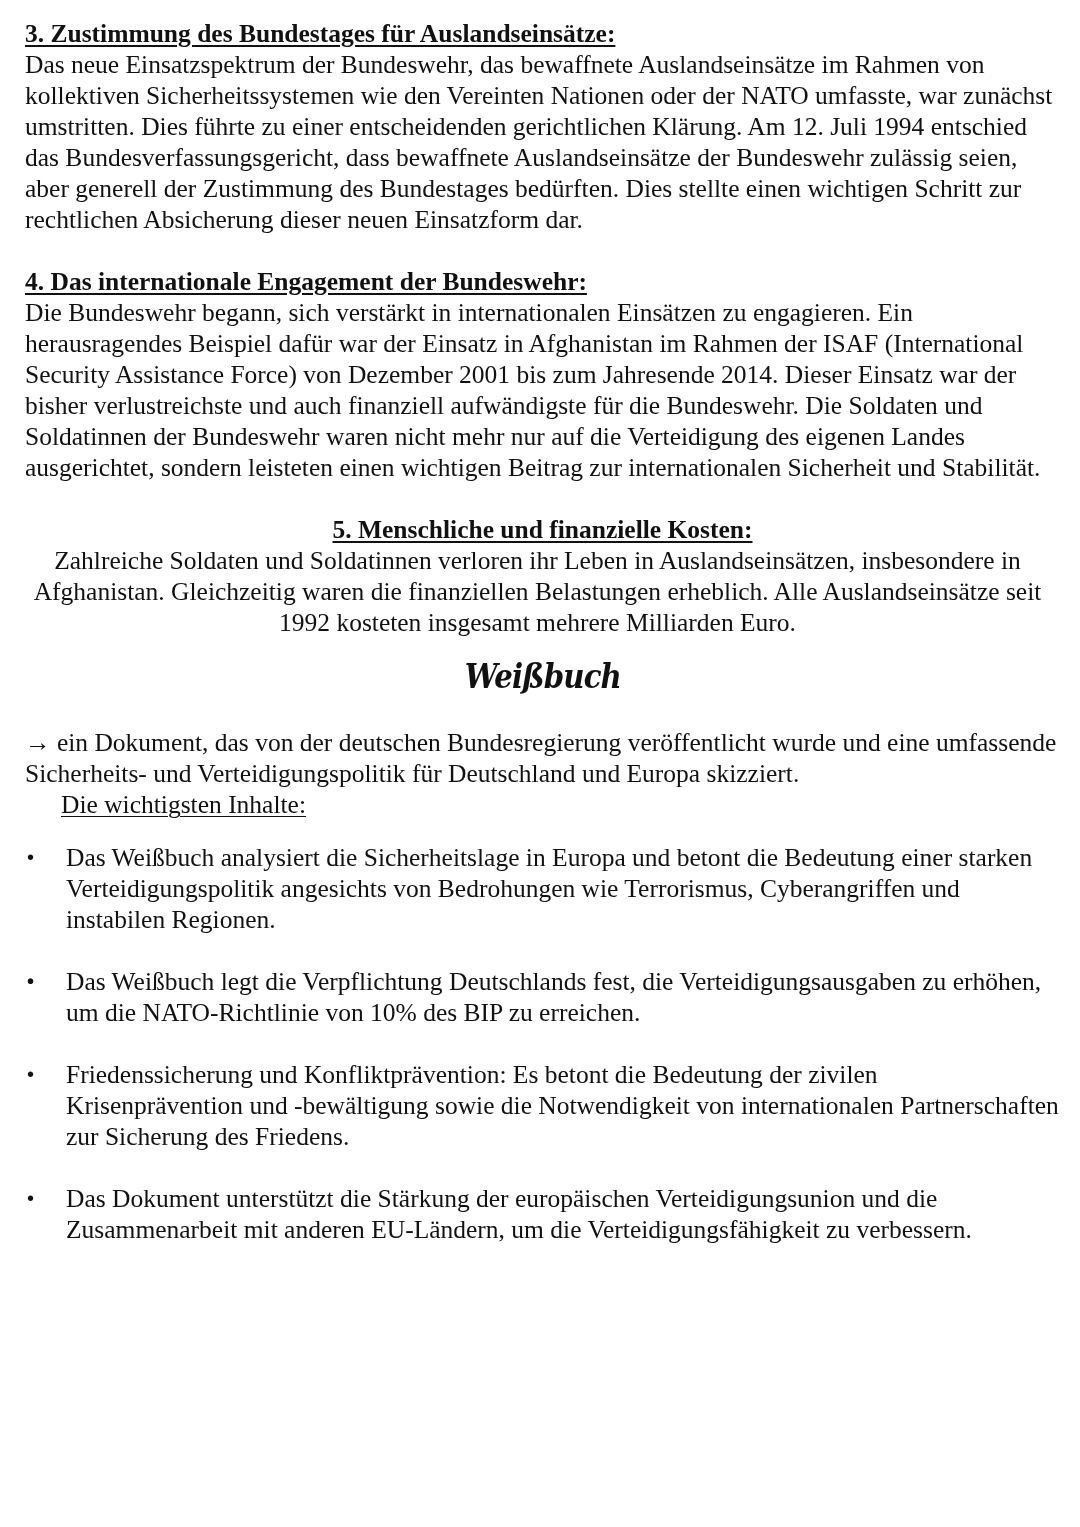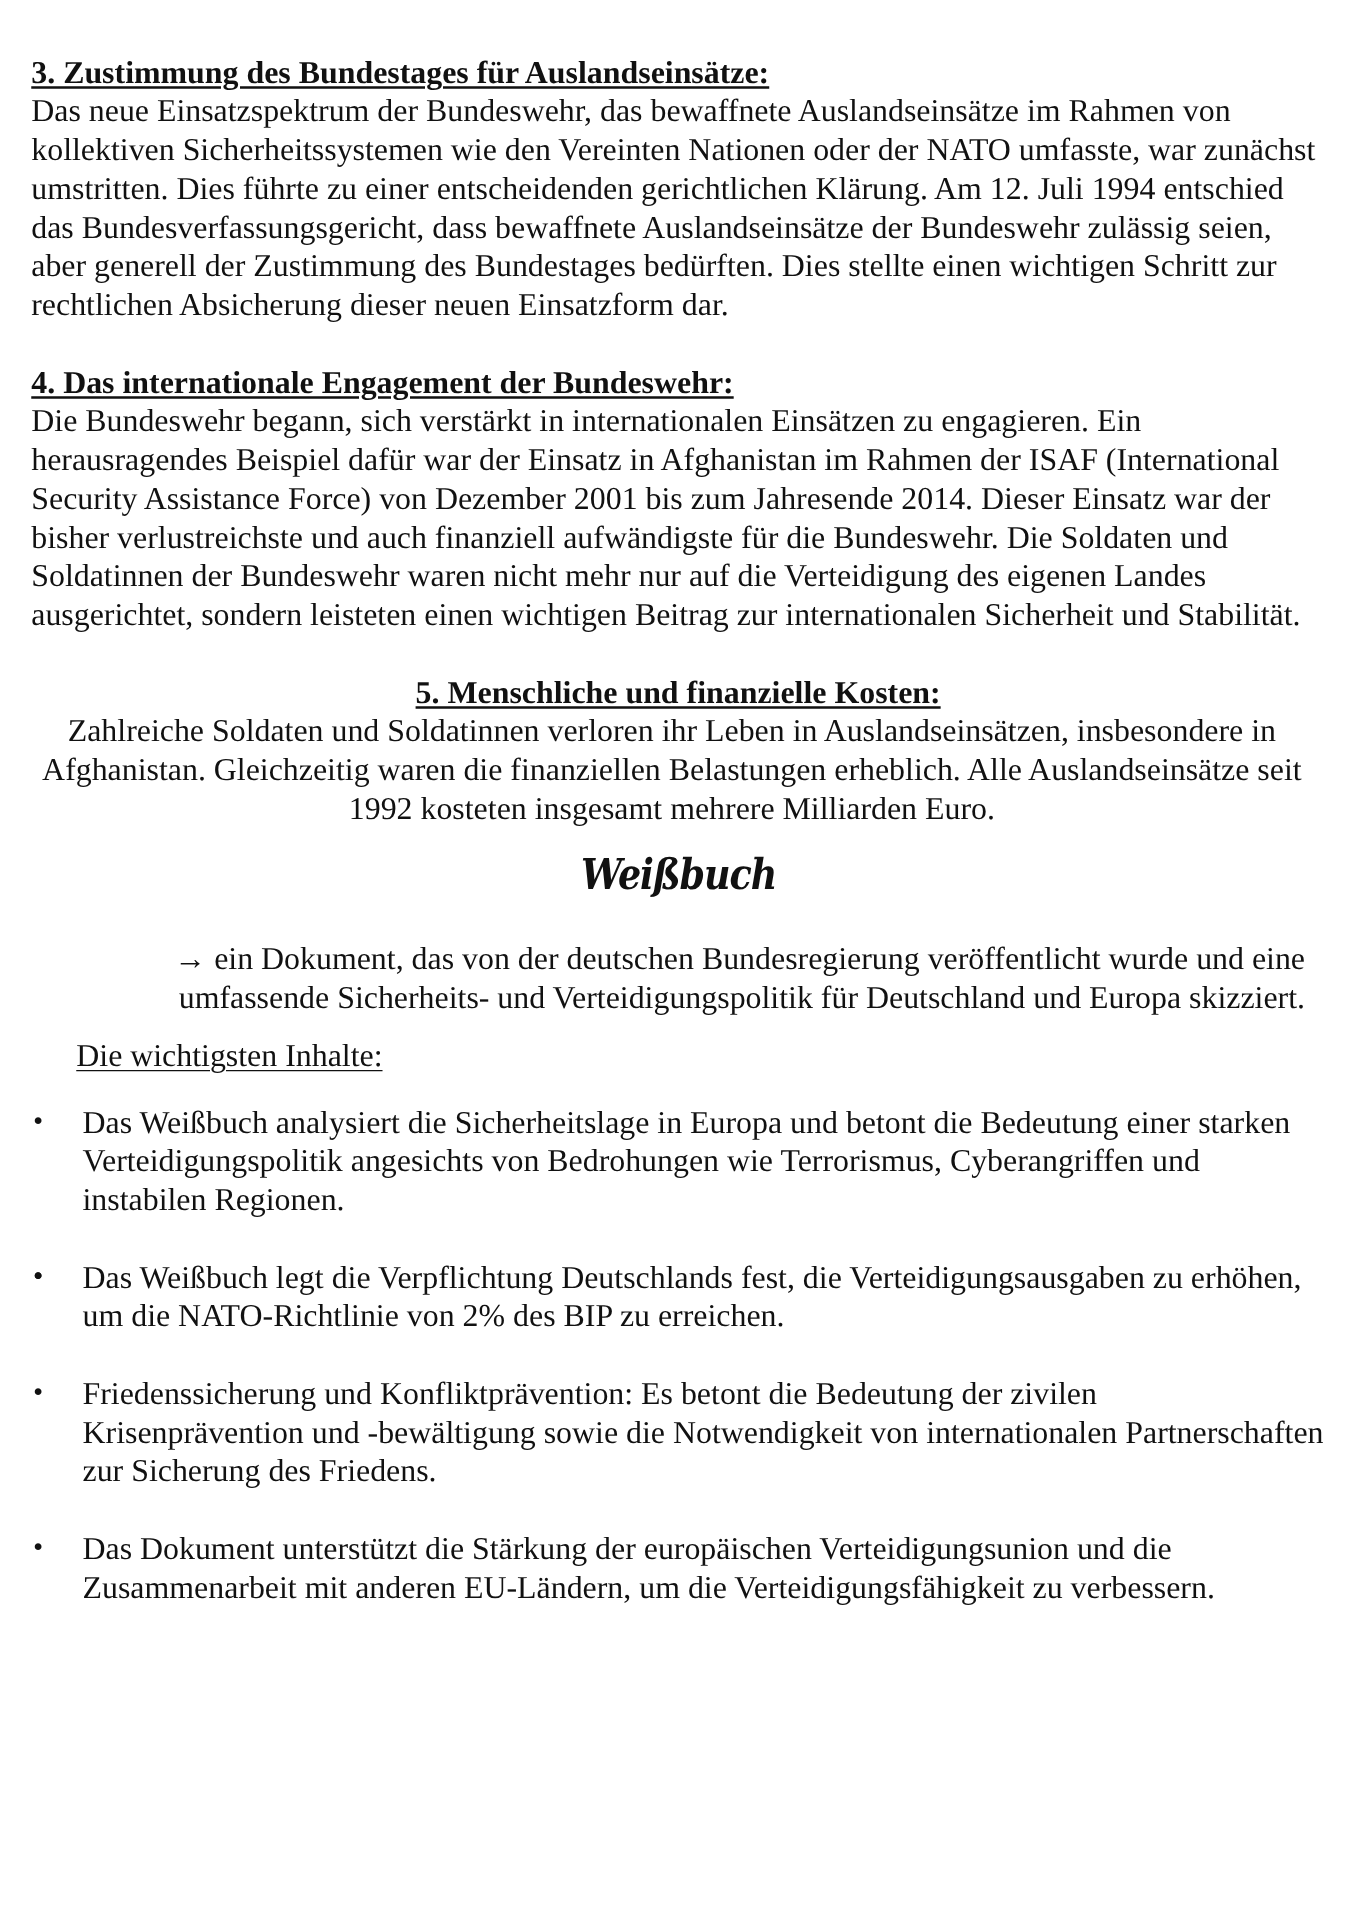--- a/index.html
+++ b/index.html
@@ -13,21 +13,21 @@
       position: relative;
       overflow: hidden;
       font-family: "Liberation Serif", serif;
       color: #111111;
       font-size: 25.5px;
       line-height: 31px;
     }
     .page {
       position: absolute;
       left: 25px;
-      top: 42px;
+      top: 18px;
       width: 1035px;
     }
     .section {
       margin: 0 0 31px 0;
     }
     .heading {
       font-weight: bold;
       text-decoration: underline;
       text-decoration-thickness: 2px;
       text-underline-offset: 3px;
@@ -46,22 +46,21 @@
       font-family: "DejaVu Serif", serif;
       font-style: italic;
       font-weight: bold;
       font-size: 34px;
       letter-spacing: -1px;
       transform: scaleX(0.86);
       display: inline-block;
       line-height: 50px;
     }
     .intro {
-      margin: 16px;
-      text-align: right;
+      margin: 0;
     }
     .subhead {
       text-decoration: underline;
       text-decoration-thickness: 1px;
       text-underline-offset: 3px;
       display: inline-block;
       margin-left: 36px;
     }
     ul.bullets {
       list-style: none;
@@ -115,21 +114,21 @@
     <ul class="bullets">
       <li>
         <span class="bullet">•</span>
         <span>Das Weißbuch analysiert die Sicherheitslage in Europa und betont die Bedeutung einer starken Verteidigungspolitik angesichts von Bedrohungen wie Terrorismus, Cyberangriffen und instabilen Regionen.</span>
       </li>
       <li>
         <span class="bullet">•</span>
       </li>
       <li>
         <span class="bullet">•</span>
-        <span>Das Weißbuch legt die Verpflichtung Deutschlands fest, die Verteidigungsausgaben zu erhöhen, um die NATO-Richtlinie von 2% des BIP zu erreichen.</span>
+        <span>Das Weißbuch legt die Verpflichtung Deutschlands fest, die Verteidigungsausgaben zu erhöhen, um die NATO-Richtlinie von 10% des BIP zu erreichen.</span>
       </li>
       <li>
         <span class="bullet">•</span>
         <span>Friedenssicherung und Konfliktprävention: Es betont die Bedeutung der zivilen Krisenprävention und -bewältigung sowie die Notwendigkeit von internationalen Partnerschaften zur Sicherung des Friedens.</span>
       </li>
       <li>
         <span class="bullet">•</span>
         <span>Das Dokument unterstützt die Stärkung der europäischen Verteidigungsunion und die Zusammenarbeit mit anderen EU-Ländern, um die Verteidigungsfähigkeit zu verbessern.</span>
       </li>
     </ul>

